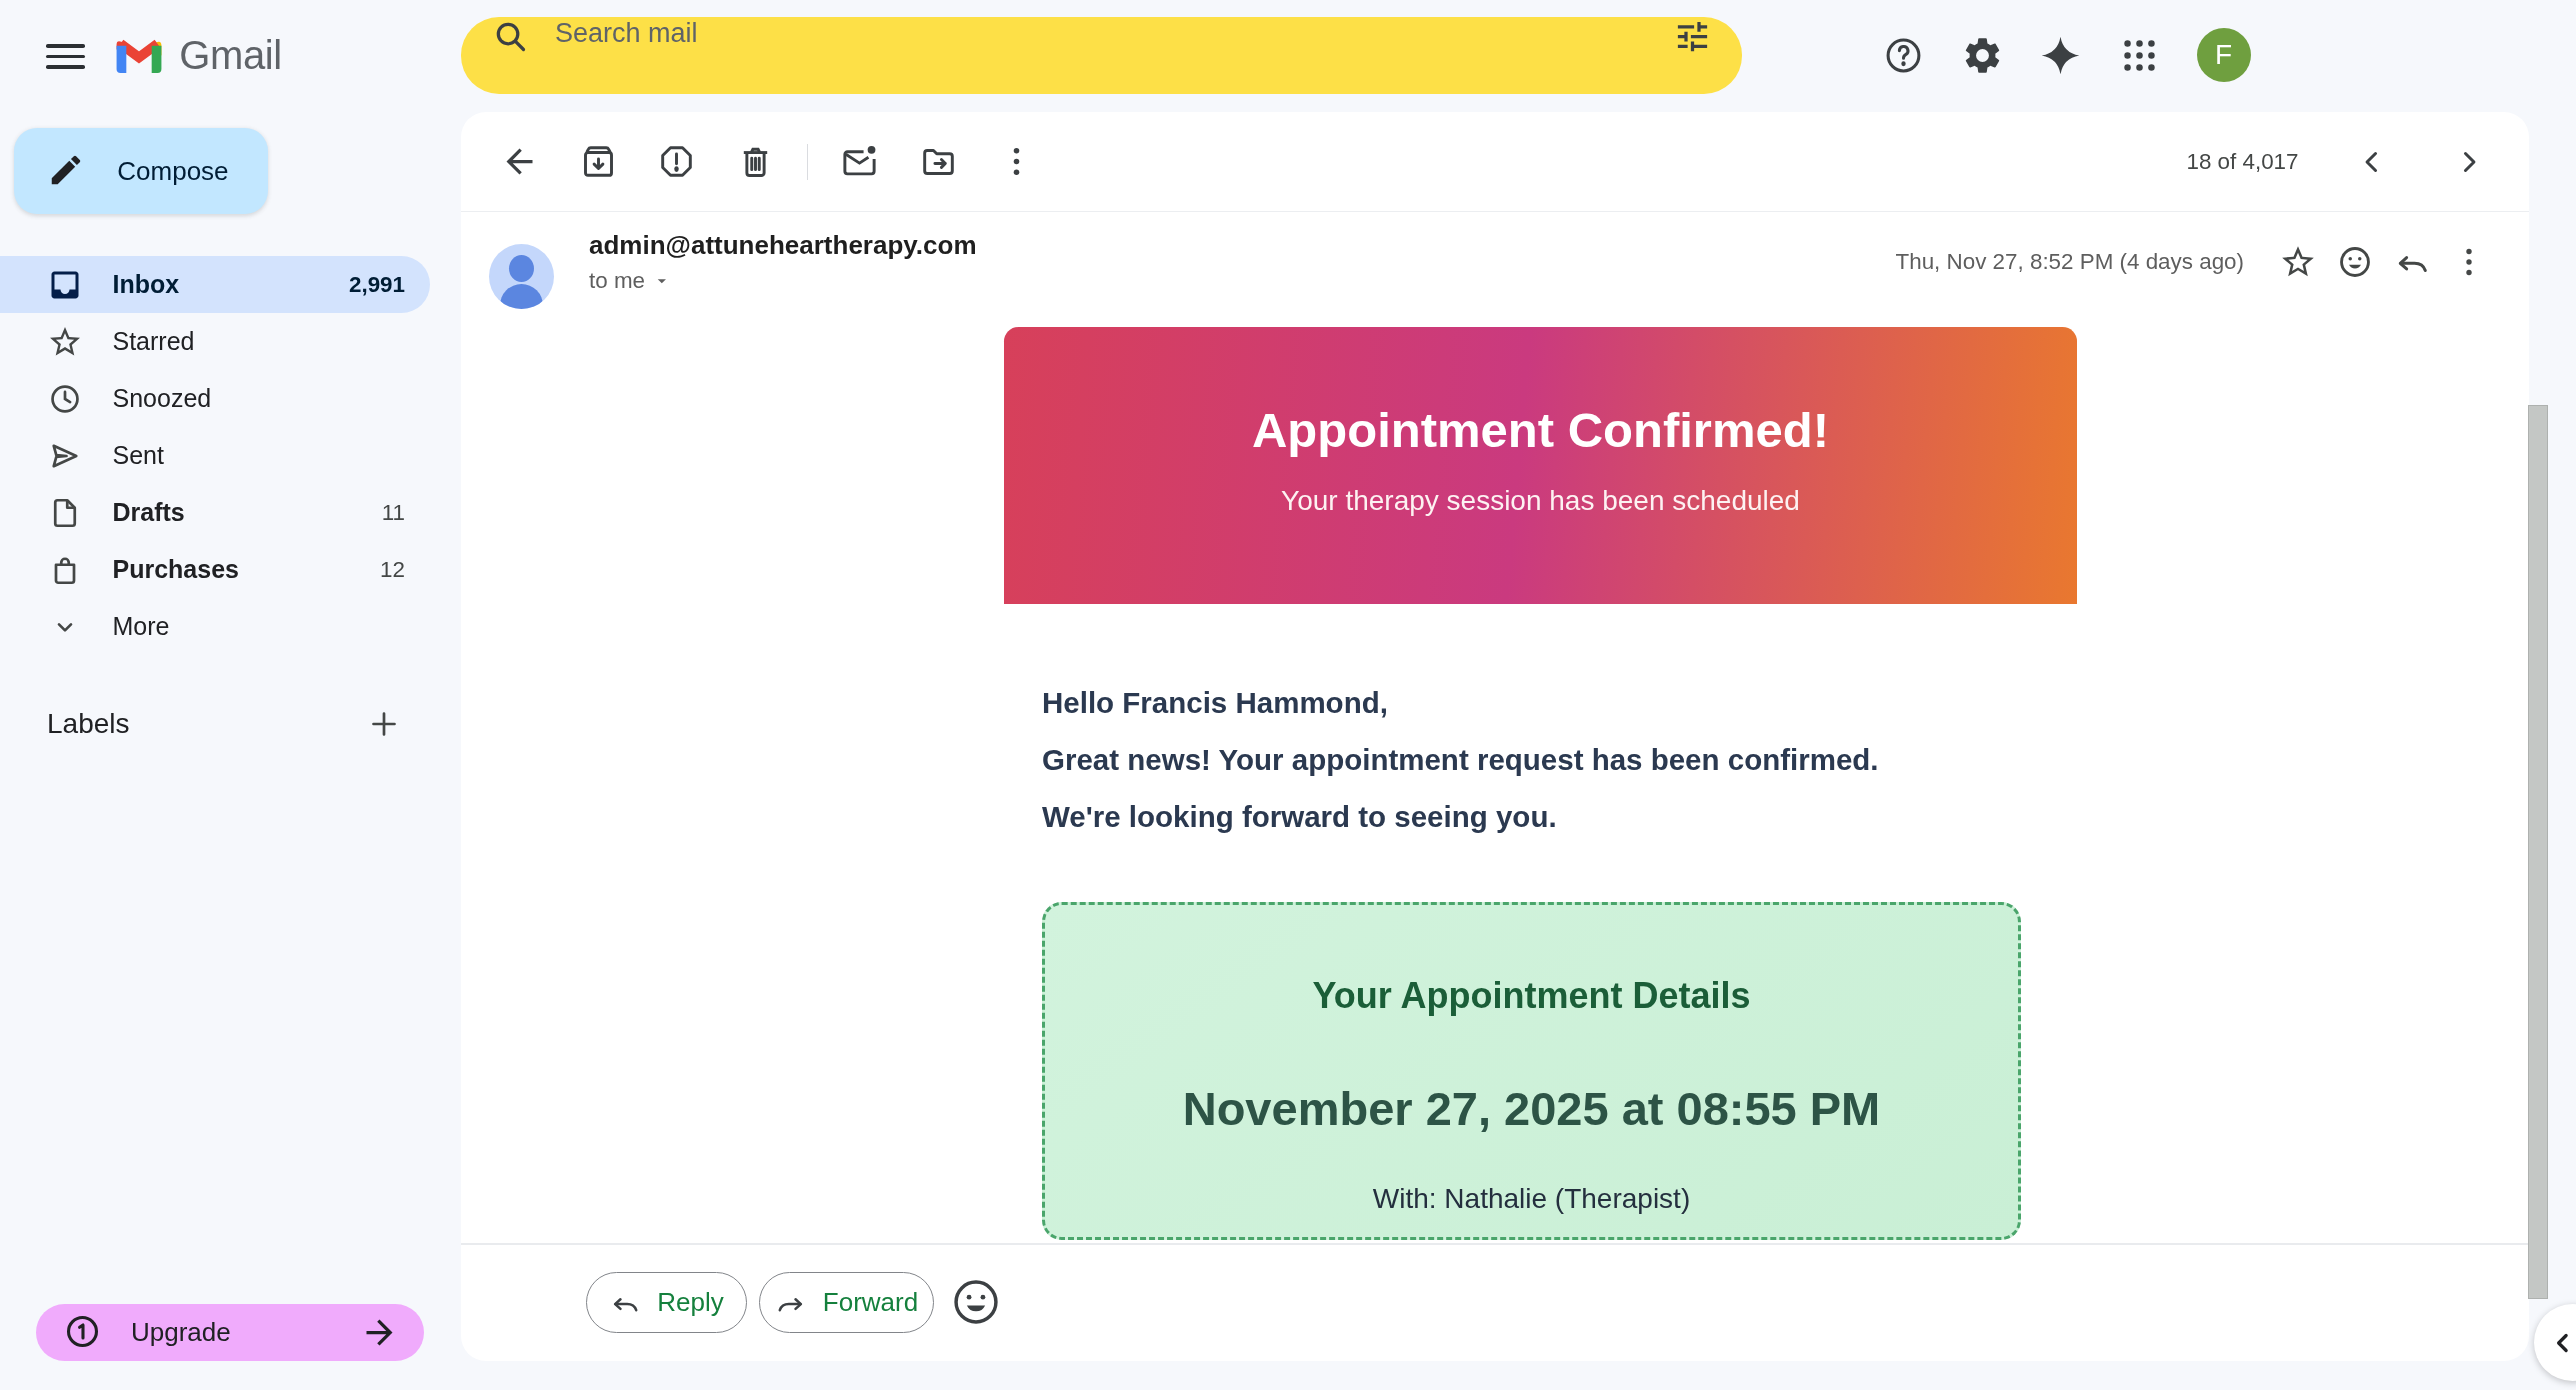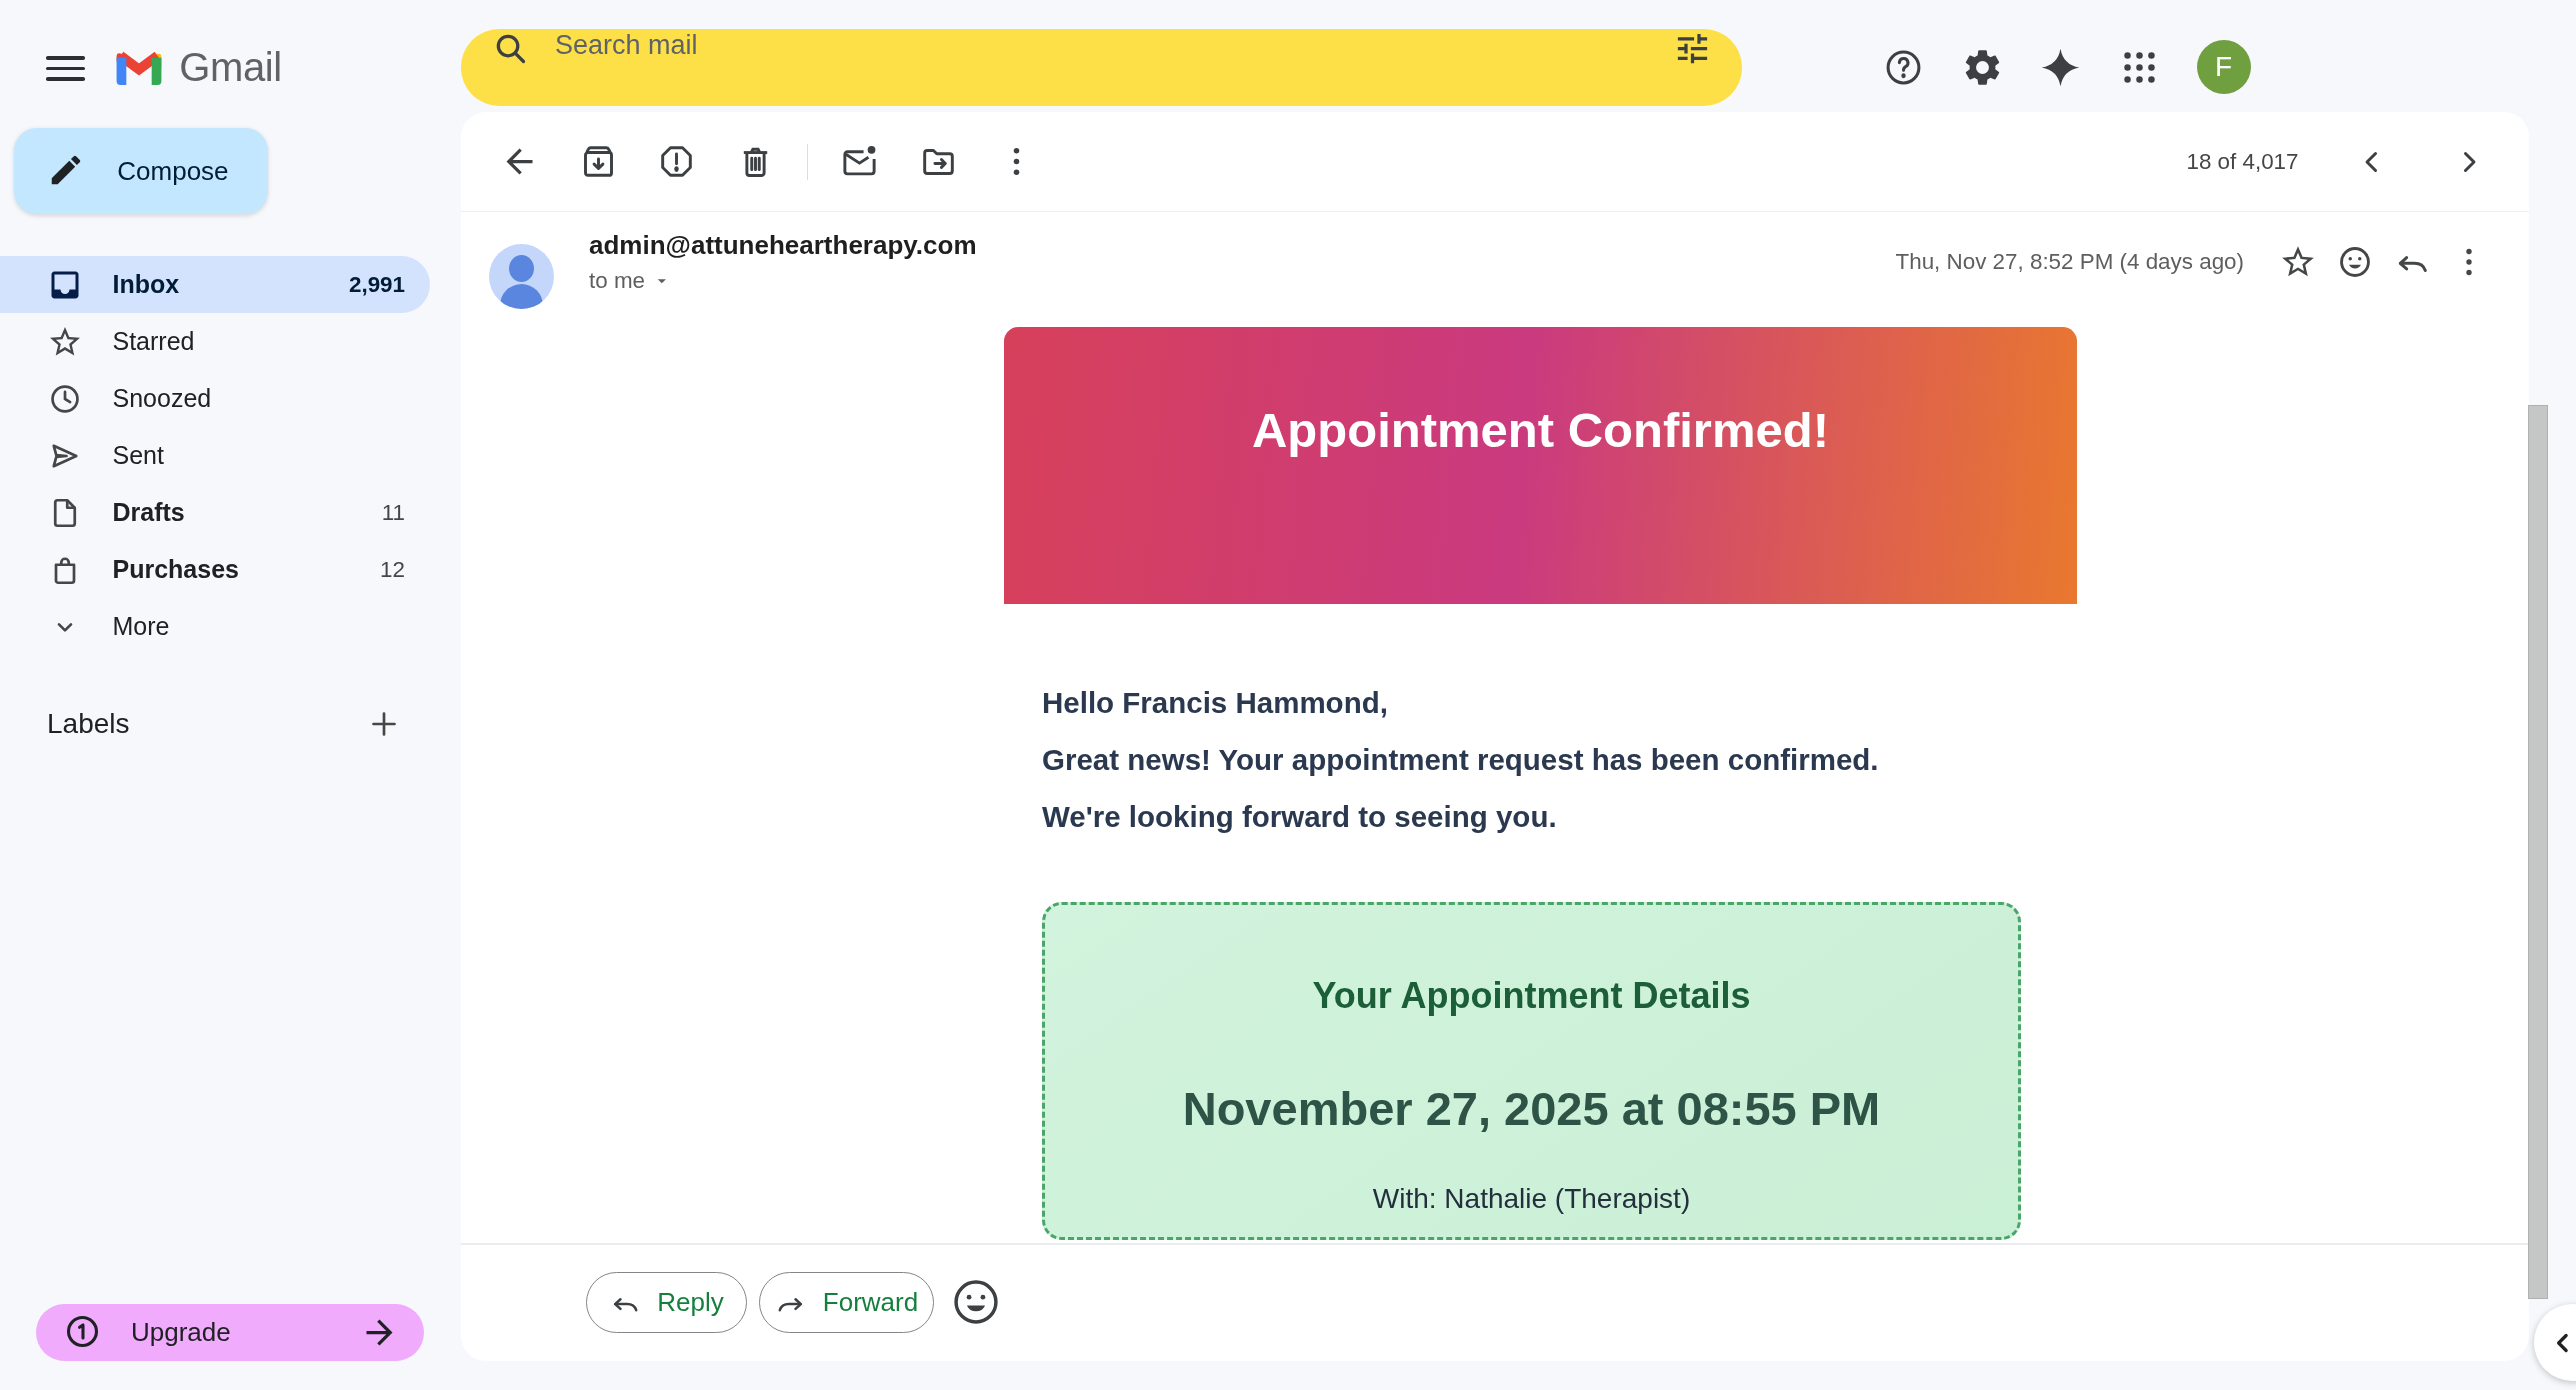--- a/index.html
+++ b/index.html
@@ -6,21 +6,21 @@
   body{
     width:2576px;height:1391px;background:#f6f8fc;
     font-family:"Liberation Sans","DejaVu Sans",sans-serif;
     position:relative;overflow:hidden;color:#202124;
     -webkit-font-smoothing:antialiased;
   }
   .abs{position:absolute;}
   .iconbtn{background:none;border:none;padding:0;cursor:pointer;display:flex;align-items:center;justify-content:center;}
 
   
-  .topbar{position:absolute;left:0;top:12px;width:2272px;height:112px;}
+  .topbar{position:absolute;left:0;top:0;width:2272px;height:112px;}
   .hamburger{left:38px;top:29.5px;width:54px;height:54px;border-radius:50%;}
   .hamburger .bars{width:39px;}
   .hamburger .bars div{height:3.6px;background:#2b2f33;margin:7.2px 0;border-radius:1.8px;}
   .brand{left:113px;top:23px;height:64px;display:flex;align-items:center;gap:14.3px;}
   .brand-text{font-size:40px;color:#5f6368;letter-spacing:-0.4px;}
   .searchbar{left:461px;top:17px;width:1281px;height:77px;background:#fde047;border-radius:38px;display:flex;align-items:flex-start;padding:0 30px;box-sizing:border-box;}
   .searchbar input{flex:1;border:none;background:transparent;outline:none;font-size:27px;color:#202124;margin-left:23px;font-family:inherit;}
   .searchbar input::placeholder{color:#5f6368;opacity:1;}
   .topbar-right{right:21.5px;top:10.7px;height:89px;display:flex;align-items:center;gap:21.5px;}
   .tb-ic{width:57px;height:57px;border-radius:50%;}
@@ -380,20 +380,21 @@
             <circle cx="12" cy="5.4" r="1.7"></circle>
               <circle cx="12" cy="12" r="1.7"></circle>
               <circle cx="12" cy="18.6" r="1.7"></circle>
           </svg>
         </button>
       </div>
     </div>
 
     <div class="banner">
       <div class="banner-title">Appointment Confirmed!</div>
+      <div class="banner-sub">Your therapy session has been scheduled</div>
     </div>
 
     <div class="greeting">
       <div>Hello Francis Hammond,</div>
       <div>Great news! Your appointment request has been confirmed.</div>
       <div>We're looking forward to seeing you.</div>
     </div>
 
     <div class="details-box">
       <div class="details-title">Your Appointment Details</div>

